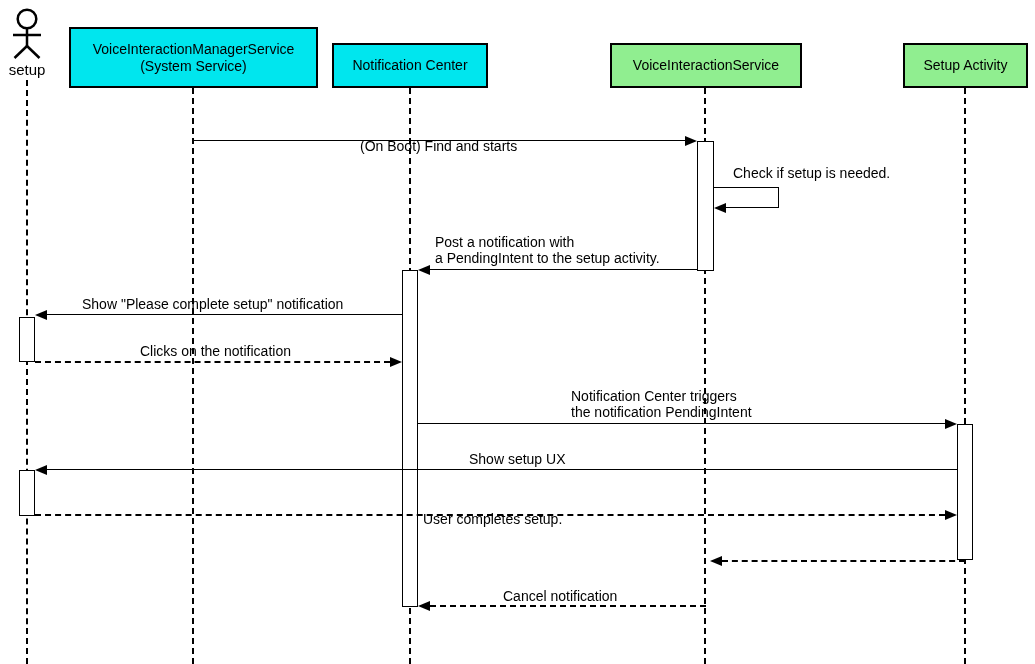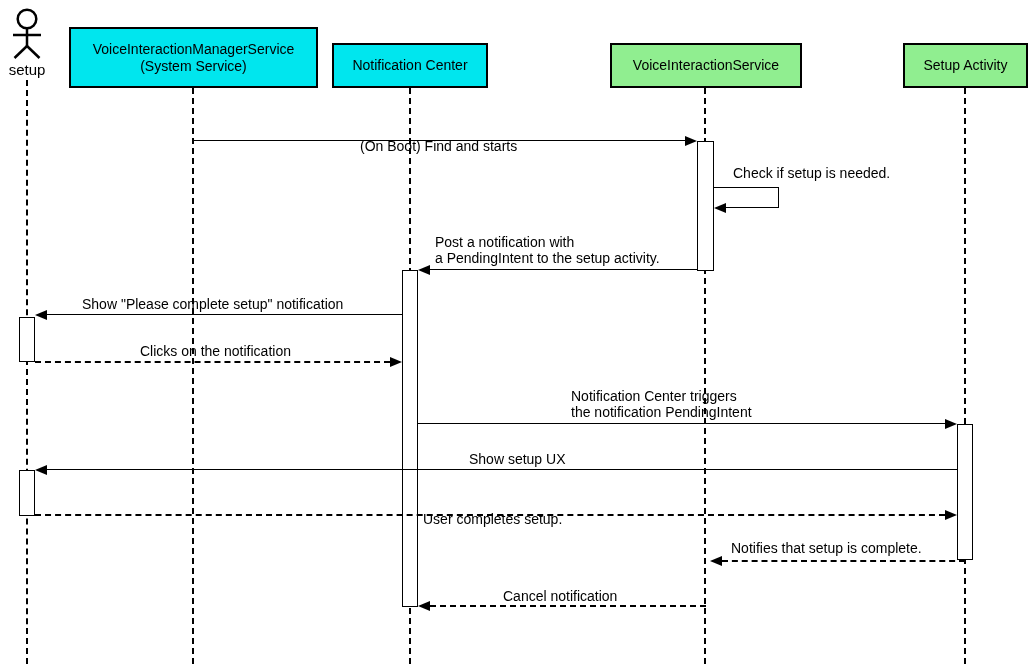--- a/index.html
+++ b/index.html
@@ -101,21 +101,20 @@
   <div class="arrow-r" style="left:945px;top:419px;"></div>
 
   <div class="msg-label" style="left:447px;top:451px;margin-left:22px;">Show setup UX</div>
   <div class="msg-line" style="left:47px;top:469px;width:910px;"></div>
   <div class="arrow-l" style="left:35px;top:465px;"></div>
 
   <div class="msg-label" style="left:423px;top:511px;">User completes setup.</div>
   <div class="msg-line dashed" style="left:35px;top:514px;width:910px;"></div>
   <div class="arrow-r" style="left:945px;top:510px;"></div>
 
-  <div class="msg-label" style="left:731px;top:540px;">Notifies that setup is complete.</div>
   <div class="msg-line dashed" style="left:722px;top:560px;width:243px;"></div>
   <div class="arrow-l" style="left:710px;top:556px;"></div>
 
   <div class="msg-label" style="left:503px;top:588px;">Cancel notification</div>
   <div class="msg-line dashed" style="left:430px;top:605px;width:276px;"></div>
   <div class="arrow-l" style="left:418px;top:601px;"></div>
 
 </div>
 
 </body></html>

